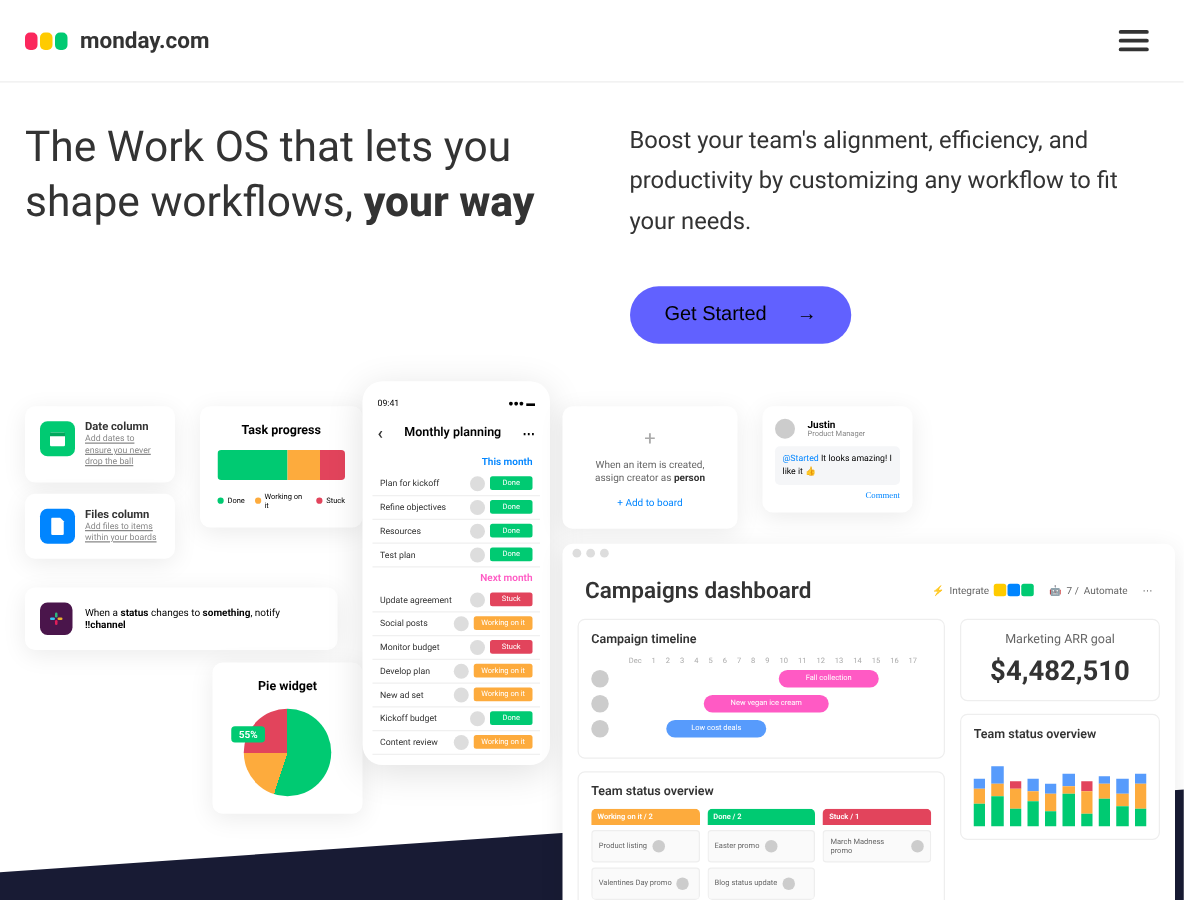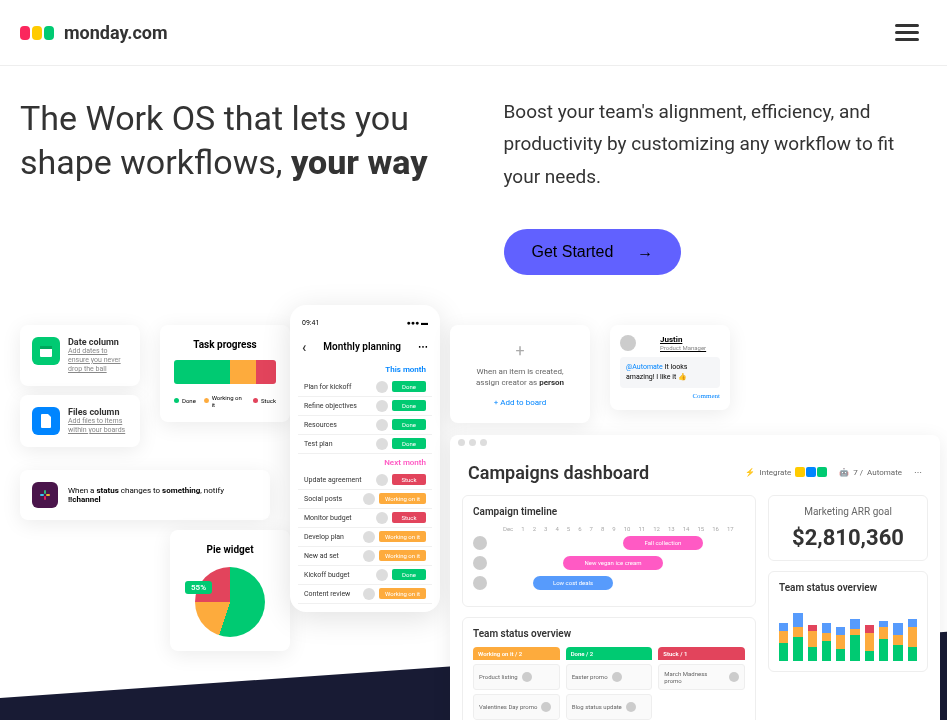--- a/index.html
+++ b/index.html
@@ -60,21 +60,21 @@
 .phone-status { font-size: 6px; color: #fff; padding: 2px 6px; border-radius: 2px; min-width: 34px; text-align: center; }
 .st-done { background: #00ca72; }
 .st-stuck { background: #e2445c; }
 .st-working { background: #fdab3d; }
 .card-automation { left: 430px; top: 20px; width: 140px; text-align: center; padding: 16px; }
 .auto-plus { color: #aaa; font-size: 16px; margin-bottom: 6px; }
 .auto-text { font-size: 8px; color: #666; line-height: 1.4; }
 .auto-text b { color: #333; }
 .auto-link { color: #0085ff; font-size: 8px; margin-top: 10px; display: block; }
 .card-comment { left: 590px; top: 20px; width: 120px; padding: 10px; }
-.comment-user { display: flex; align-items: flex-end; gap: 24px; margin-bottom: 6px; text-decoration: underline; }
+.comment-user { display: flex; align-items: flex-end; gap: 10px; margin-bottom: 6px; }
 .comment-avatar { width: 16px; height: 16px; border-radius: 50%; background: #ccc; }
 .comment-name { font-size: 8px; font-weight: 700; }
 .comment-role { font-size: 6px; color: #888; }
 .comment-box { background: #f5f6f8; border-radius: 4px; padding: 6px; font-size: 7px; line-height: 1.4; }
 .comment-mention { color: #0085ff; }
 .comment-link { text-align: right; color: #0085ff; font-size: 7px; margin-top: 4px; font-family: Liberation Serif, serif; }
 .card-dashboard { left: 430px; top: 130px; width: 490px; padding: 0; overflow: hidden; }
 .dash-top { padding: 4px 8px; }
 .dash-dots { display: flex; gap: 4px; }
 .dash-dot { width: 7px; height: 7px; border-radius: 50%; background: #ddd; }
@@ -299,21 +299,21 @@
 
     <div class="card card-comment">
       <div class="comment-user">
         <div class="comment-avatar"></div>
         <div>
           <div class="comment-name">Justin</div>
           <div class="comment-role">Product Manager</div>
         </div>
       </div>
       <div class="comment-box">
-        <span class="comment-mention">@Automate</span><span> It looks amazing! I like it 👍</span>
+        <span class="comment-mention">@Started</span><span> It looks amazing! I like it 👍</span>
       </div>
       <div class="comment-link">Comment</div>
     </div>
 
     <div class="card card-dashboard">
       <div class="dash-top">
           <div class="dash-dots">
             <span class="dash-dot"></span>
             <span class="dash-dot"></span>
             <span class="dash-dot"></span>
@@ -415,21 +415,21 @@
                     <span>March Madness promo</span>
                     <span class="mini-avatar"></span>
                   </div>
                 </div>
               </div>
           </div>
         </div>
         <div class="dash-right">
           <div class="panel">
             <div class="arr-title">Marketing ARR goal</div>
-            <div class="arr-value">$2,810,360</div>
+            <div class="arr-value">$4,482,510</div>
           </div>
           <div class="panel">
             <div class="panel-title">Team status overview</div>
             <div class="bar-chart" id="bar-chart">
                 <div class="bar-stack">
                   <div class="bar-seg" style="background: rgb(87, 155, 252); height: 8px;"></div>
                   <div class="bar-seg" style="background: rgb(253, 171, 61); height: 12px;"></div>
                   <div class="bar-seg" style="background: rgb(0, 202, 114); height: 18px;"></div>
                 </div>
                 <div class="bar-stack">

